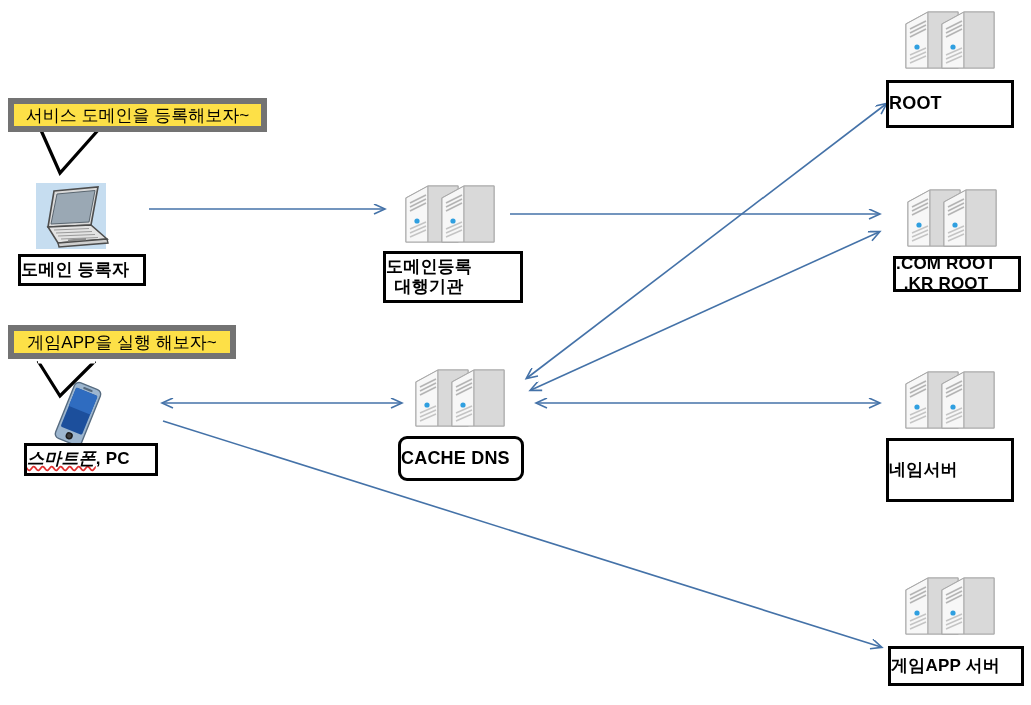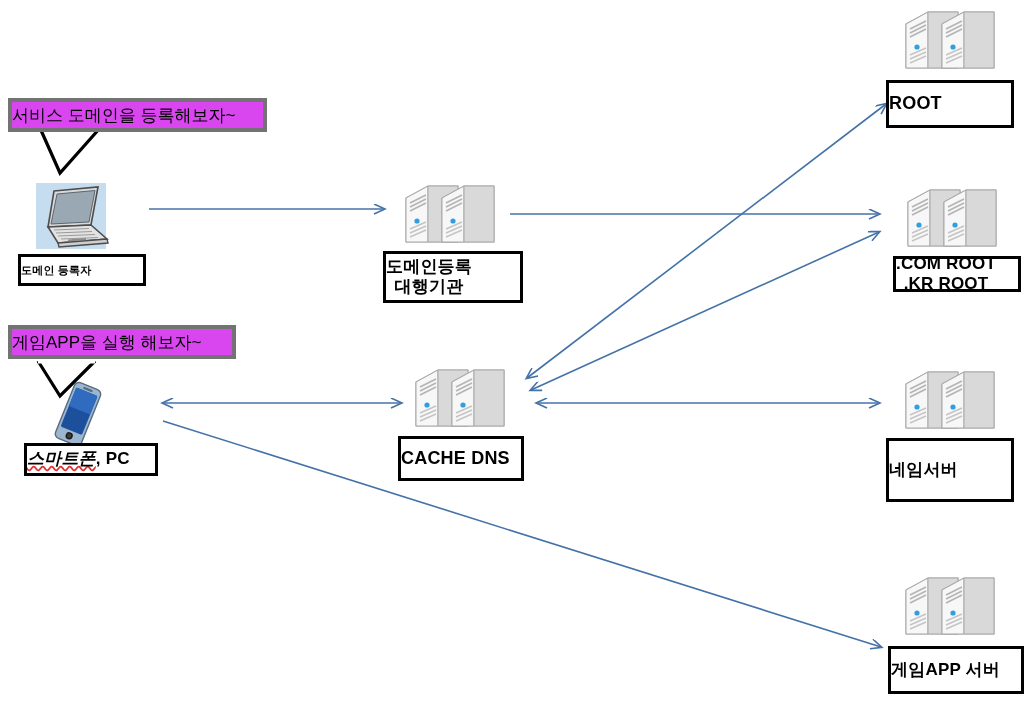--- a/index.html
+++ b/index.html
@@ -38,25 +38,26 @@
     justify-content: flex-start;
     text-align: center;
     color: #000000;
     font-weight: bold;
     line-height: 1.18;
     white-space: pre-line;
     letter-spacing: 0.2px;
   }
   .callout {
     position: absolute;
-    border: 4px solid #737373;
-    background: #d946ef;
+    border: 6px solid #737373;
+    background: #fde047;
     box-sizing: border-box;
     display: flex;
     align-items: center;
+    justify-content: center;
     color: #000000;
     font-size: 17px;
     white-space: nowrap;
     z-index: 4;
   }
   .callout-tail {
     position: absolute;
     z-index: 3;
   }
   .icon-server {
@@ -121,21 +122,21 @@
 
       <path d="M20,46 L63,44 L79,58 L30,62 Z" fill="#e3e3e3" stroke="#4d4d4d" stroke-width="1.6"></path>
       <path d="M26,49 L61,47.5" stroke="#9a9a9a" stroke-width="1"></path>
       <path d="M28,52 L64,50.5" stroke="#9a9a9a" stroke-width="1"></path>
       <path d="M30,55 L67,53.5" stroke="#9a9a9a" stroke-width="1"></path>
       <path d="M33,58 L70,56.5" stroke="#9a9a9a" stroke-width="1"></path>
 
       <path d="M30,62 L79,58 L80,62 L31,66 Z" fill="#cfcfcf" stroke="#4d4d4d" stroke-width="1.4"></path>
       <path d="M40,59.5 L58,58.2" stroke="#8d8d8d" stroke-width="2.2"></path>
     </svg>
-    <div class="label-box" style="left:18px; top:254px; width:128px; height:32px; font-size:11px;">
+    <div class="label-box" style="left:18px; top:254px; width:128px; height:32px; font-size:17px;">
       <span>도메인 등록자</span>
     </div>
   </div>
 
   <svg class="callout-tail" style="left:0px; top:358px; width:200px; height:60px;" viewBox="0 0 200 60">
     <path d="M38,3 L60,38 L95,3" fill="#ffffff" stroke="#000000" stroke-width="3.2" stroke-linejoin="miter"></path>
     <path d="M38,3 L95,3" stroke="#ffffff" stroke-width="5"></path>
   </svg>
   <div class="callout" style="left:8px; top:325px; width:228px; height:34px;">
     <span>게임APP을 실행 해보자~</span>
@@ -210,21 +211,21 @@
         <path d="M30,10 L60,10 L60,66 L30,66 Z" fill="#d9d9d9" stroke="#a9a9a9" stroke-width="1"></path>
         <path d="M12,27 L28,19" stroke="#b4b4b4" stroke-width="1.6"></path>
         <path d="M12,31 L28,23" stroke="#b4b4b4" stroke-width="1.6"></path>
         <path d="M12,35 L28,27" stroke="#b4b4b4" stroke-width="1.6"></path>
         <circle cx="19" cy="45" r="2.6" fill="#2f9fe0"></circle>
         <path d="M12,53 L28,46" stroke="#c4c4c4" stroke-width="1.4"></path>
         <path d="M12,57 L28,50" stroke="#c4c4c4" stroke-width="1.4"></path>
         <path d="M12,61 L28,54" stroke="#c4c4c4" stroke-width="1.4"></path>
       </g>
     </svg>
-    <div class="label-box" style="left:398px; top:436px; width:126px; height:45px; font-size:18px;">
+    <div class="label-box" style="left:398px; top:436px; width:126px; height:45px; font-size:18px;border-radius:9px;">
       <span>CACHE DNS</span>
     </div>
   </div>
 
   <div class="node" style="left:0px; top:0px; width:0; height:0;">
     <svg class="icon-server" style="left:898px; top:2px; width:104px; height:78px;" viewBox="0 0 104 78">
       <g>
         <path d="M8,22 L30,10 L60,10 L60,66 L8,66 Z" fill="#efefef" stroke="#a9a9a9" stroke-width="1.2"></path>
         <path d="M8,22 L30,10 L30,66 L8,66 Z" fill="#f7f7f7" stroke="#a9a9a9" stroke-width="1"></path>
         <path d="M30,10 L60,10 L60,66 L30,66 Z" fill="#d9d9d9" stroke="#a9a9a9" stroke-width="1"></path>
@@ -339,18 +340,18 @@
         <path d="M30,10 L60,10 L60,66 L30,66 Z" fill="#d9d9d9" stroke="#a9a9a9" stroke-width="1"></path>
         <path d="M12,27 L28,19" stroke="#b4b4b4" stroke-width="1.6"></path>
         <path d="M12,31 L28,23" stroke="#b4b4b4" stroke-width="1.6"></path>
         <path d="M12,35 L28,27" stroke="#b4b4b4" stroke-width="1.6"></path>
         <circle cx="19" cy="45" r="2.6" fill="#2f9fe0"></circle>
         <path d="M12,53 L28,46" stroke="#c4c4c4" stroke-width="1.4"></path>
         <path d="M12,57 L28,50" stroke="#c4c4c4" stroke-width="1.4"></path>
         <path d="M12,61 L28,54" stroke="#c4c4c4" stroke-width="1.4"></path>
       </g>
     </svg>
-    <div class="label-box" style="left:888px; top:646px; width:136px; height:48px; font-size:17px;">
+    <div class="label-box" style="left:888px; top:646px; width:136px; height:40px; font-size:17px;">
       <span>게임APP 서버</span>
     </div>
   </div>
 
 </div>
 
 </body></html>

